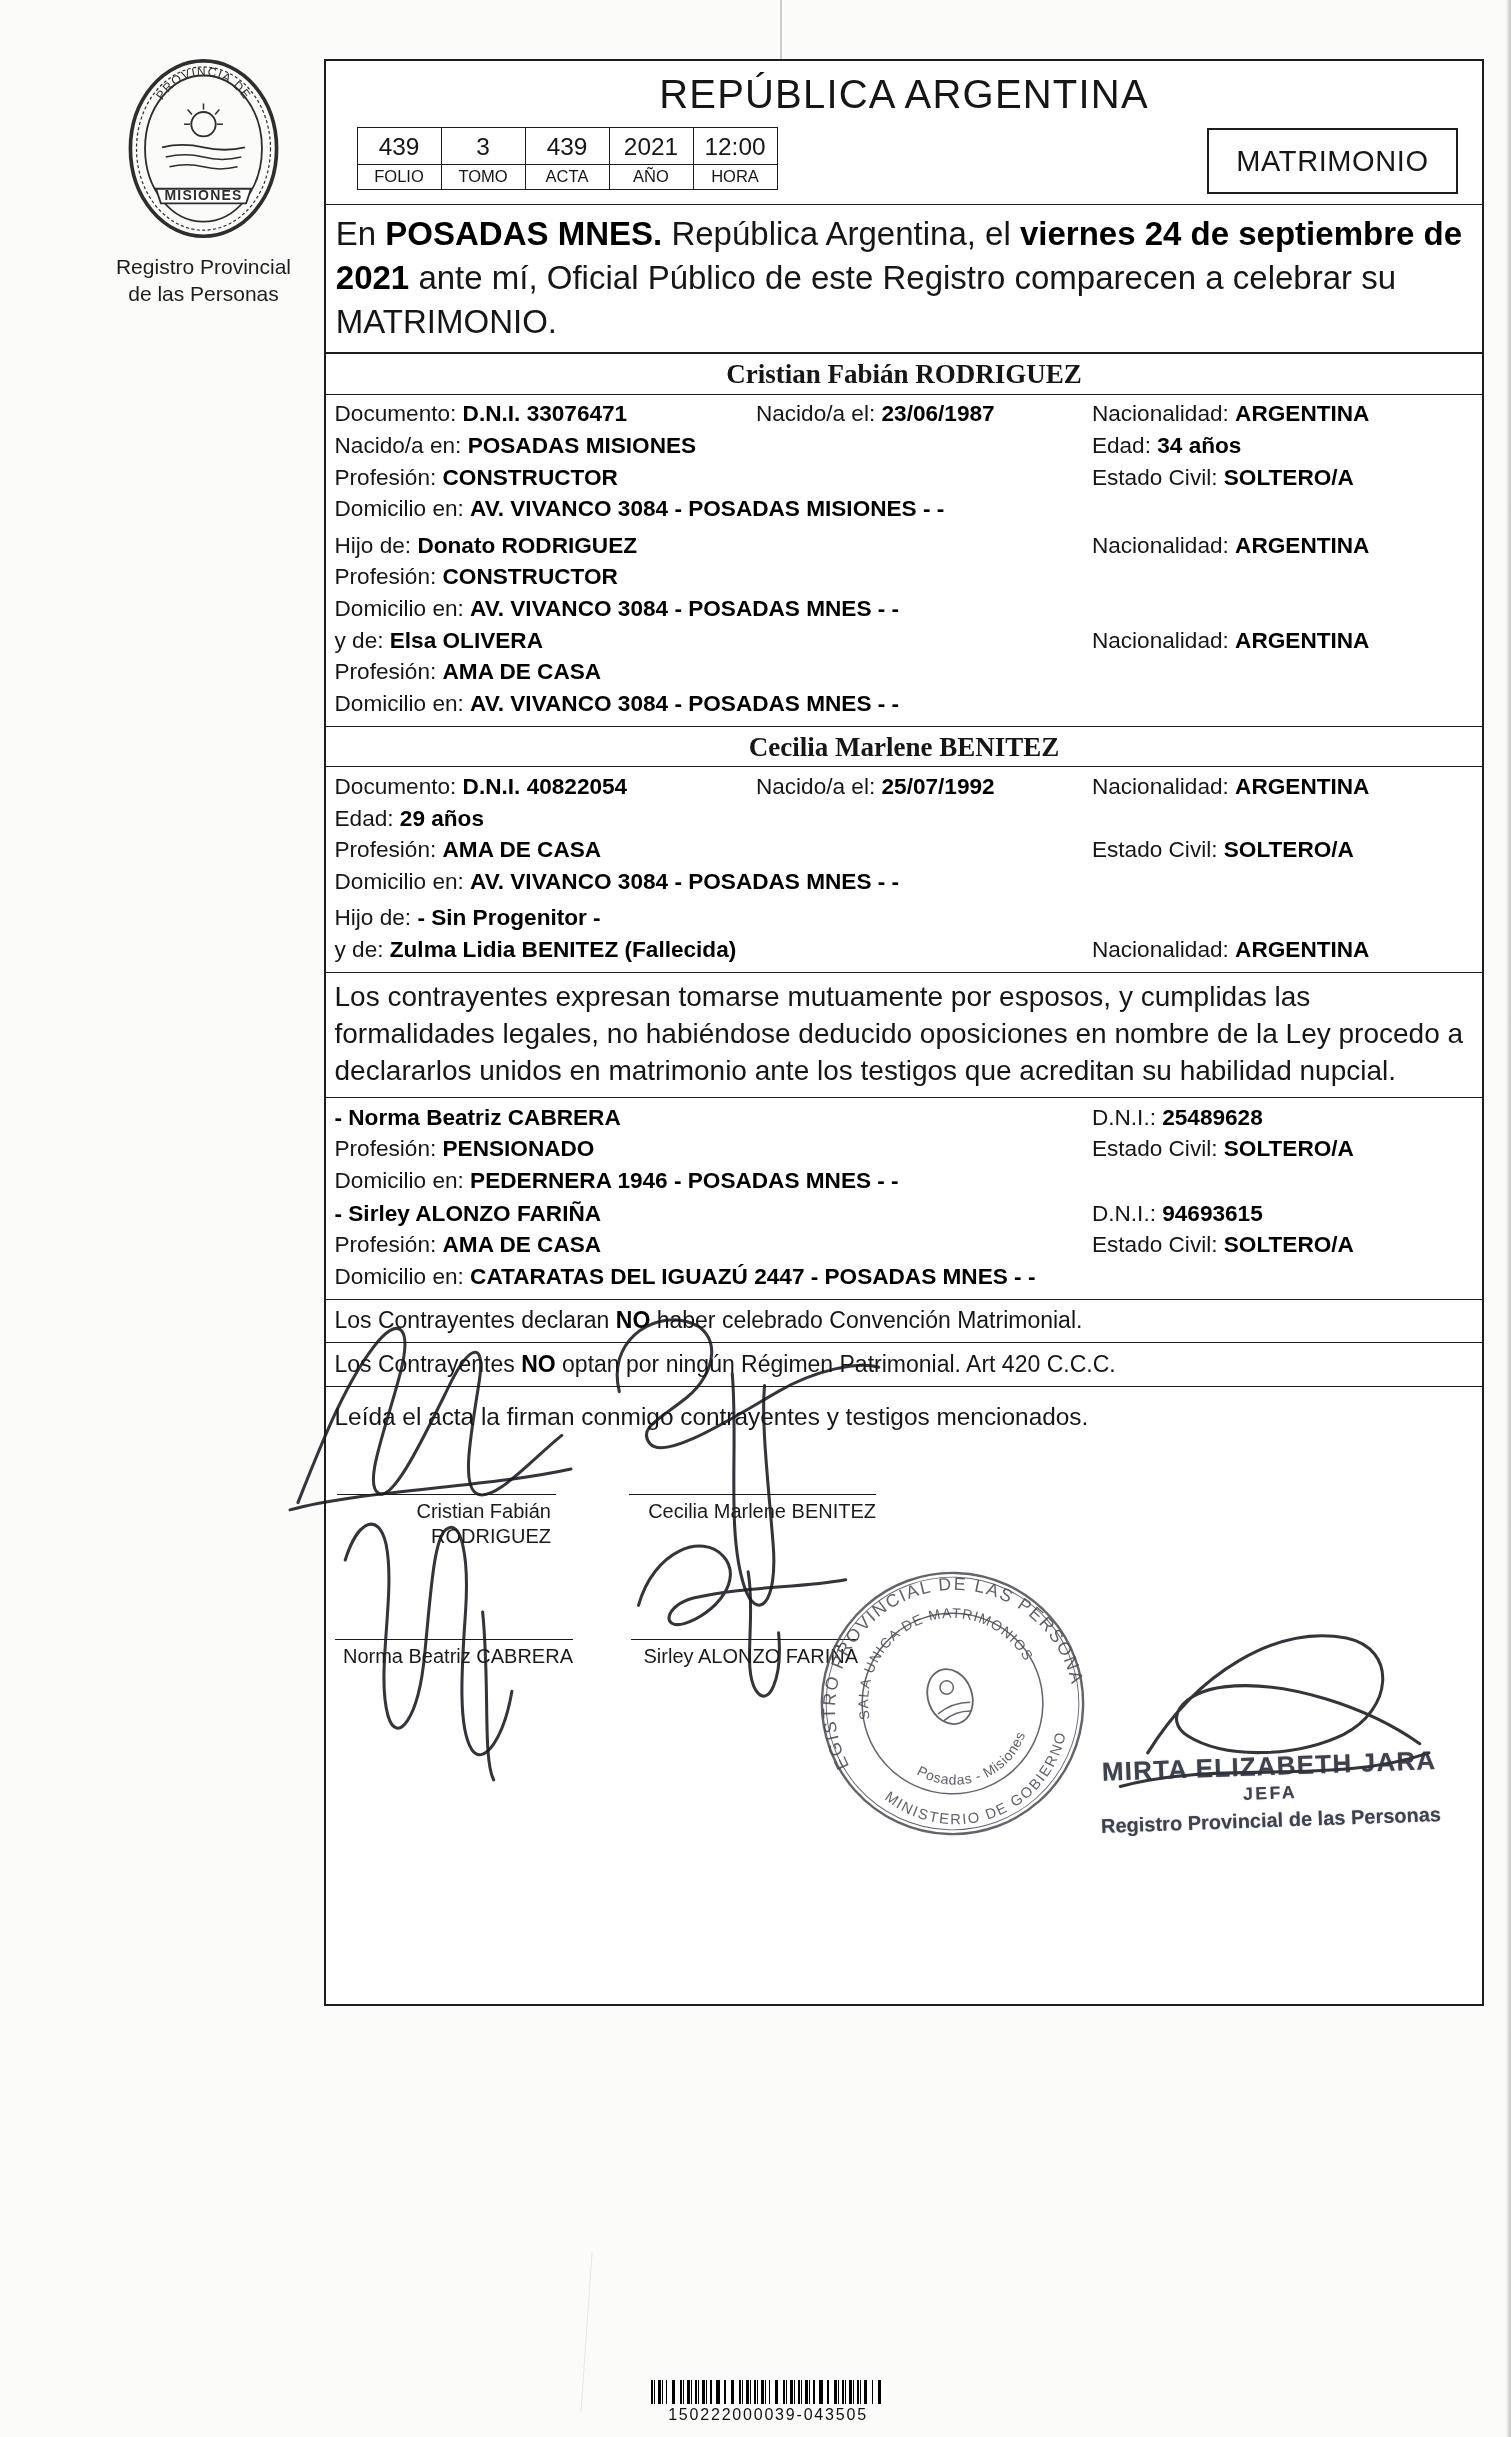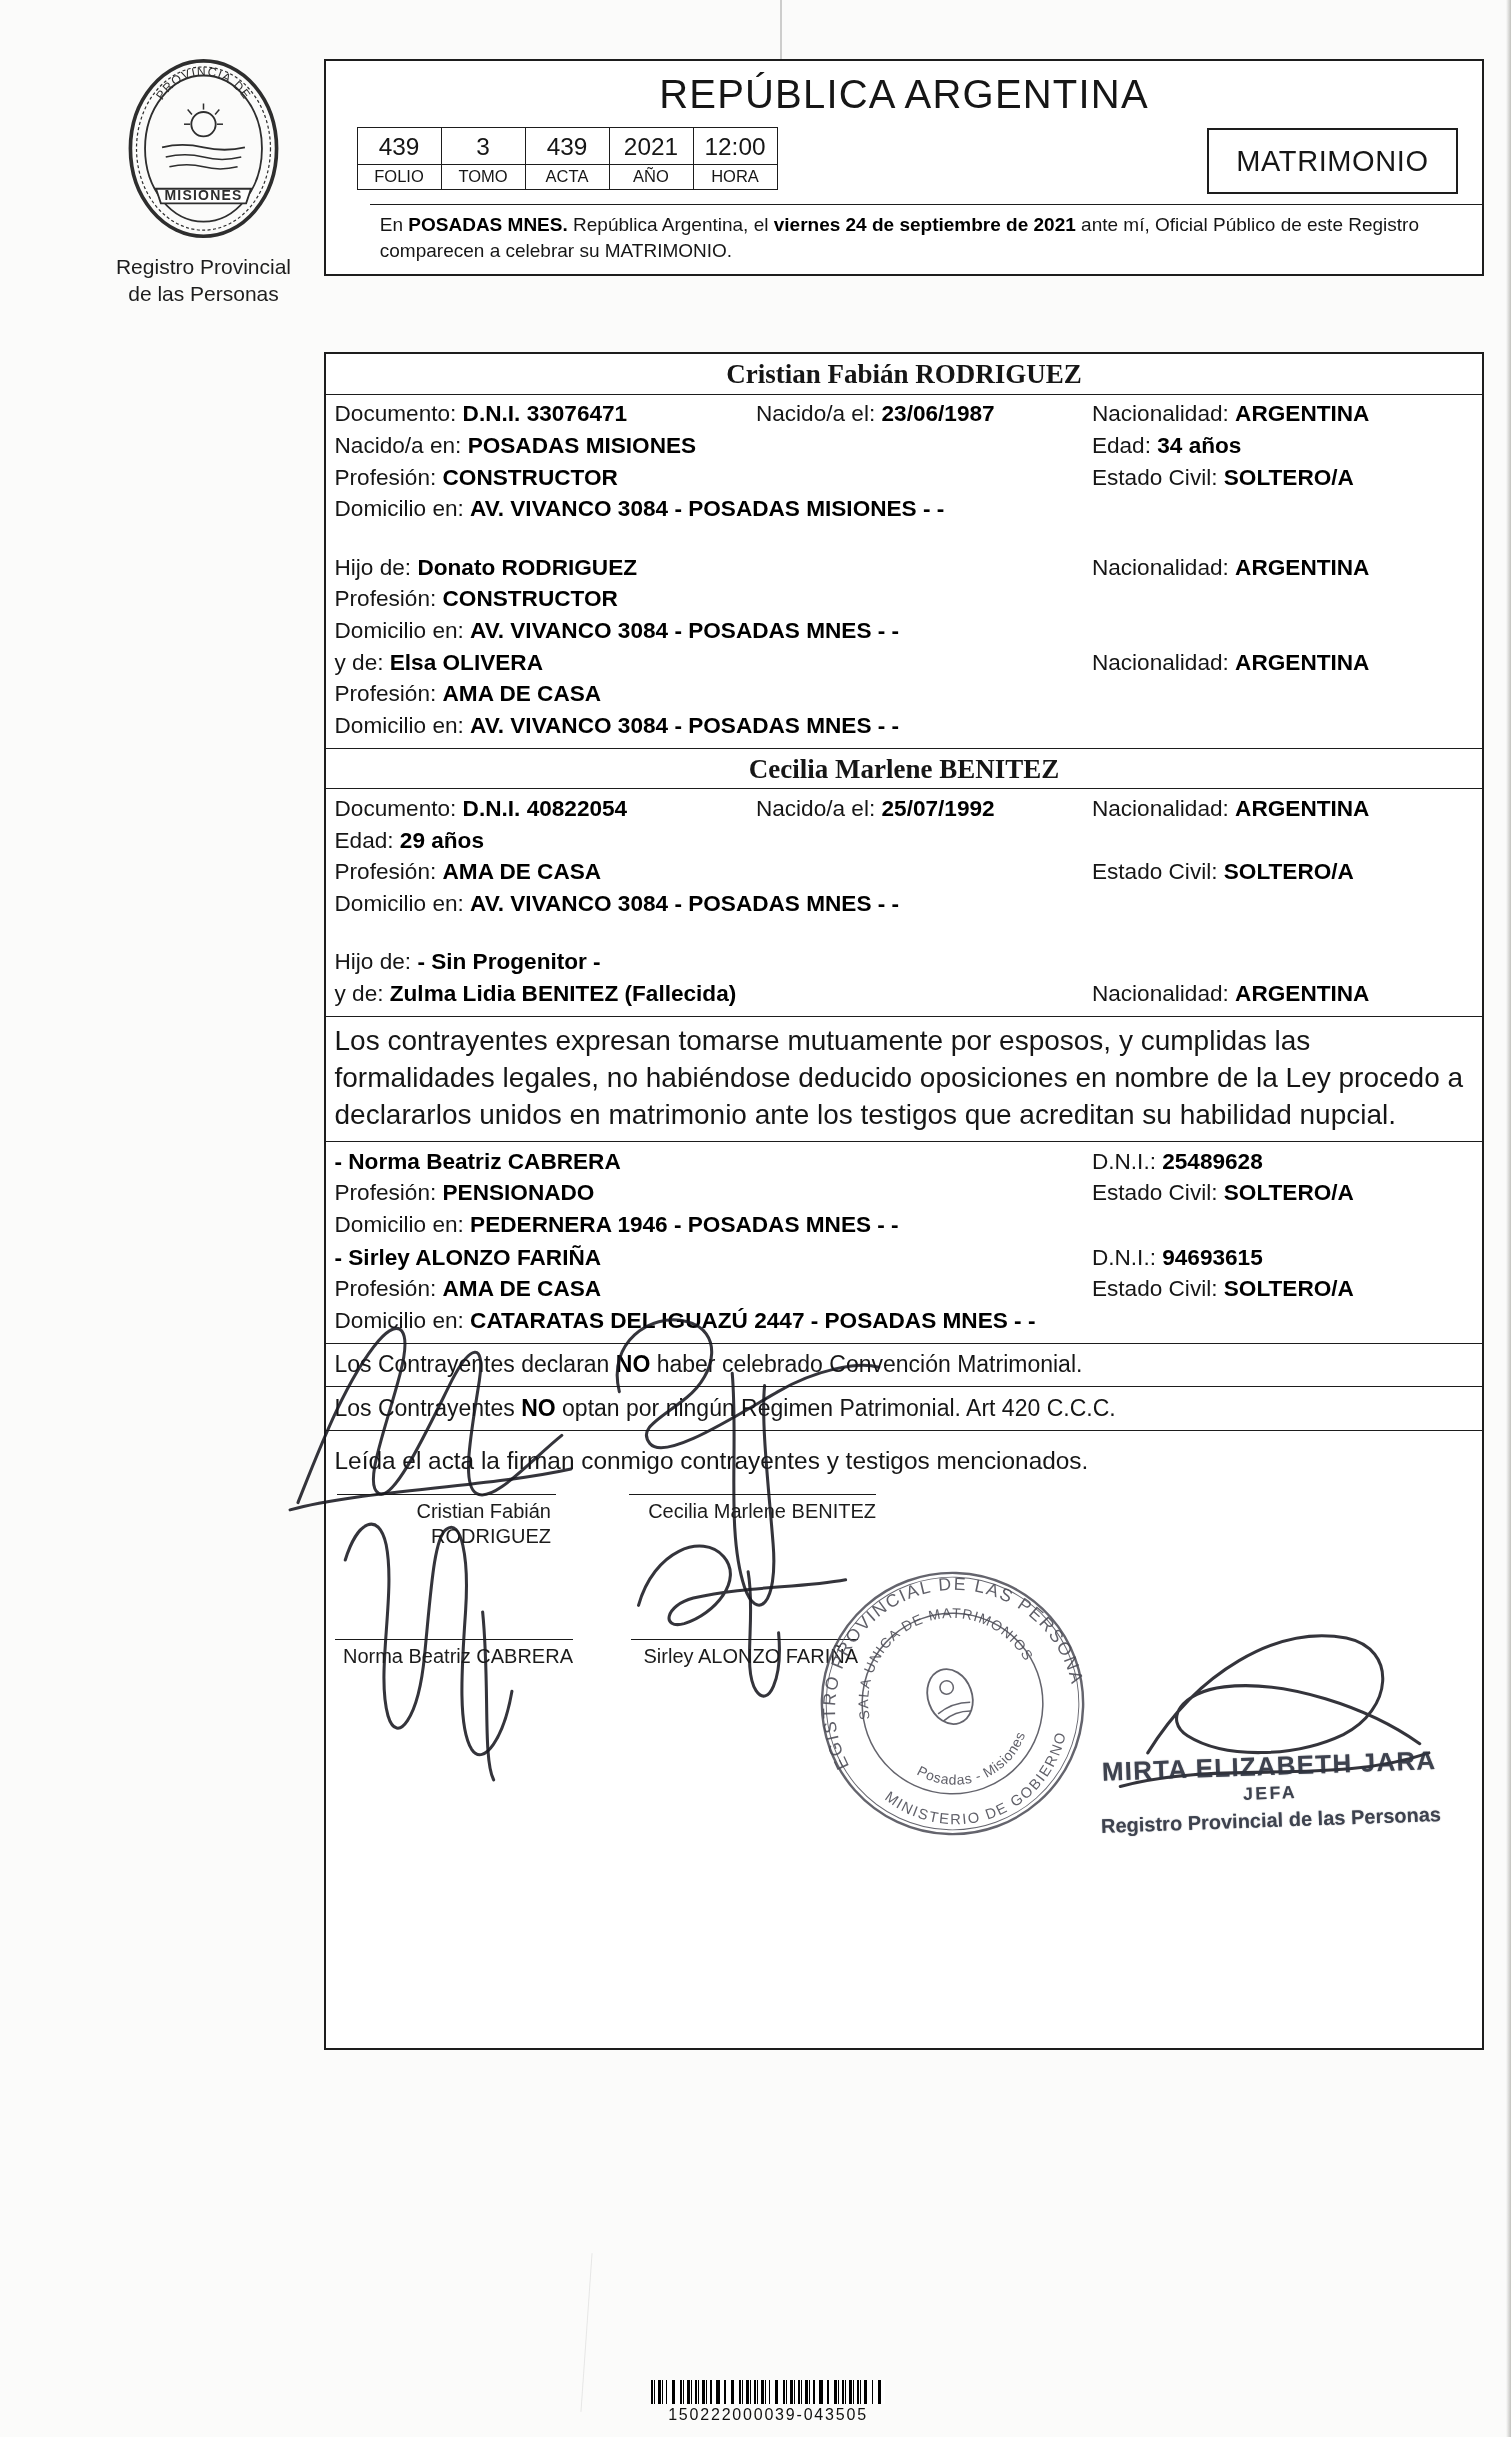--- a/index.html
+++ b/index.html
@@ -20,33 +20,33 @@
   #letterhead .org{margin-top:6.1px;font-size:21px;line-height:1.28;color:#1d1d1d;}
   
   #box-a{position:absolute;left:324px;top:59px;width:1160px;border:2.4px solid #1d1d1d;background:#fff;box-sizing:border-box;}
   #box-a .title{text-align:center;font-size:40px;letter-spacing:1.2px;padding:11px 0 4.9px;}
   #box-a .hrow{display:flex;justify-content:space-between;align-items:flex-start;padding:4.9px 24.4px 0 30.5px;}
   table.registry{border-collapse:collapse;}
   table.registry td{border:1.8px solid #1d1d1d;text-align:center;}
   table.registry .vals td{font-size:24.4px;padding:4.9px 0 3.7px;min-width:83px;}
   table.registry .labs td{font-size:16.5px;padding:1.2px 4.9px 3.1px;}
   .act-box{border:2.4px solid #1d1d1d;font-size:29px;padding:14.7px 27px;margin-top:1.2px;letter-spacing:0.6px;}
-  #box-a .intro{border-top:1.8px solid #1d1d1d;margin-top:9.8px;font-size:19px;line-height:1.32;padding:7.3px 9.8px 11px;margin-left:44px;}
+  #box-a .intro{border-top:1.8px solid #1d1d1d;margin-top:9.8px;font-size:33px;line-height:1.32;padding:7.3px 9.8px 11px;}
   
   #box-b{position:absolute;left:324px;top:352px;width:1160px;border:2.4px solid #1d1d1d;background:#fff;box-sizing:border-box;}
   .bt{border-top:1.8px solid #1d1d1d;}
   .bb{border-bottom:1.8px solid #1d1d1d;}
   .person-name{text-align:center;font-weight:bold;font-size:27px;padding:4.9px 0 3.7px;border-bottom:1.8px solid #1d1d1d;font-family:Liberation Serif, serif;}
   .fields{padding:3.7px 8.5px 6.1px;font-size:22.6px;line-height:1.4;}
   .frow{display:flex;}
   .c1{width:37%;}
   .c2{width:29.5%;}
   .c12{width:66.5%;}
   .c3{flex:1;}
-  .parent-block{margin-top:27px;}
+  .parent-block{margin-top:5px;}
   .declaration{font-size:28px;line-height:1.32;padding:6.1px 8.5px 7.3px;}
   .witness-block2{margin-top:1.2px;}
   .clause{font-size:23px;padding:7.3px 8.5px 8.5px;}
   .closing{font-size:24.4px;padding:16px 8.5px 4.9px;}
   .sig-area{height:568px;}
   
   .sig-svg{position:absolute;pointer-events:none;}
   .sig-svg path{fill:none;stroke:#181820;stroke-width:5;stroke-linecap:round;opacity:.88;}
   .sig-line{position:absolute;border-top:1.8px solid #1a1a1a;}
   .typed-name{position:absolute;font-size:20px;line-height:1.25;text-align:right;color:#1b1b1b;}

